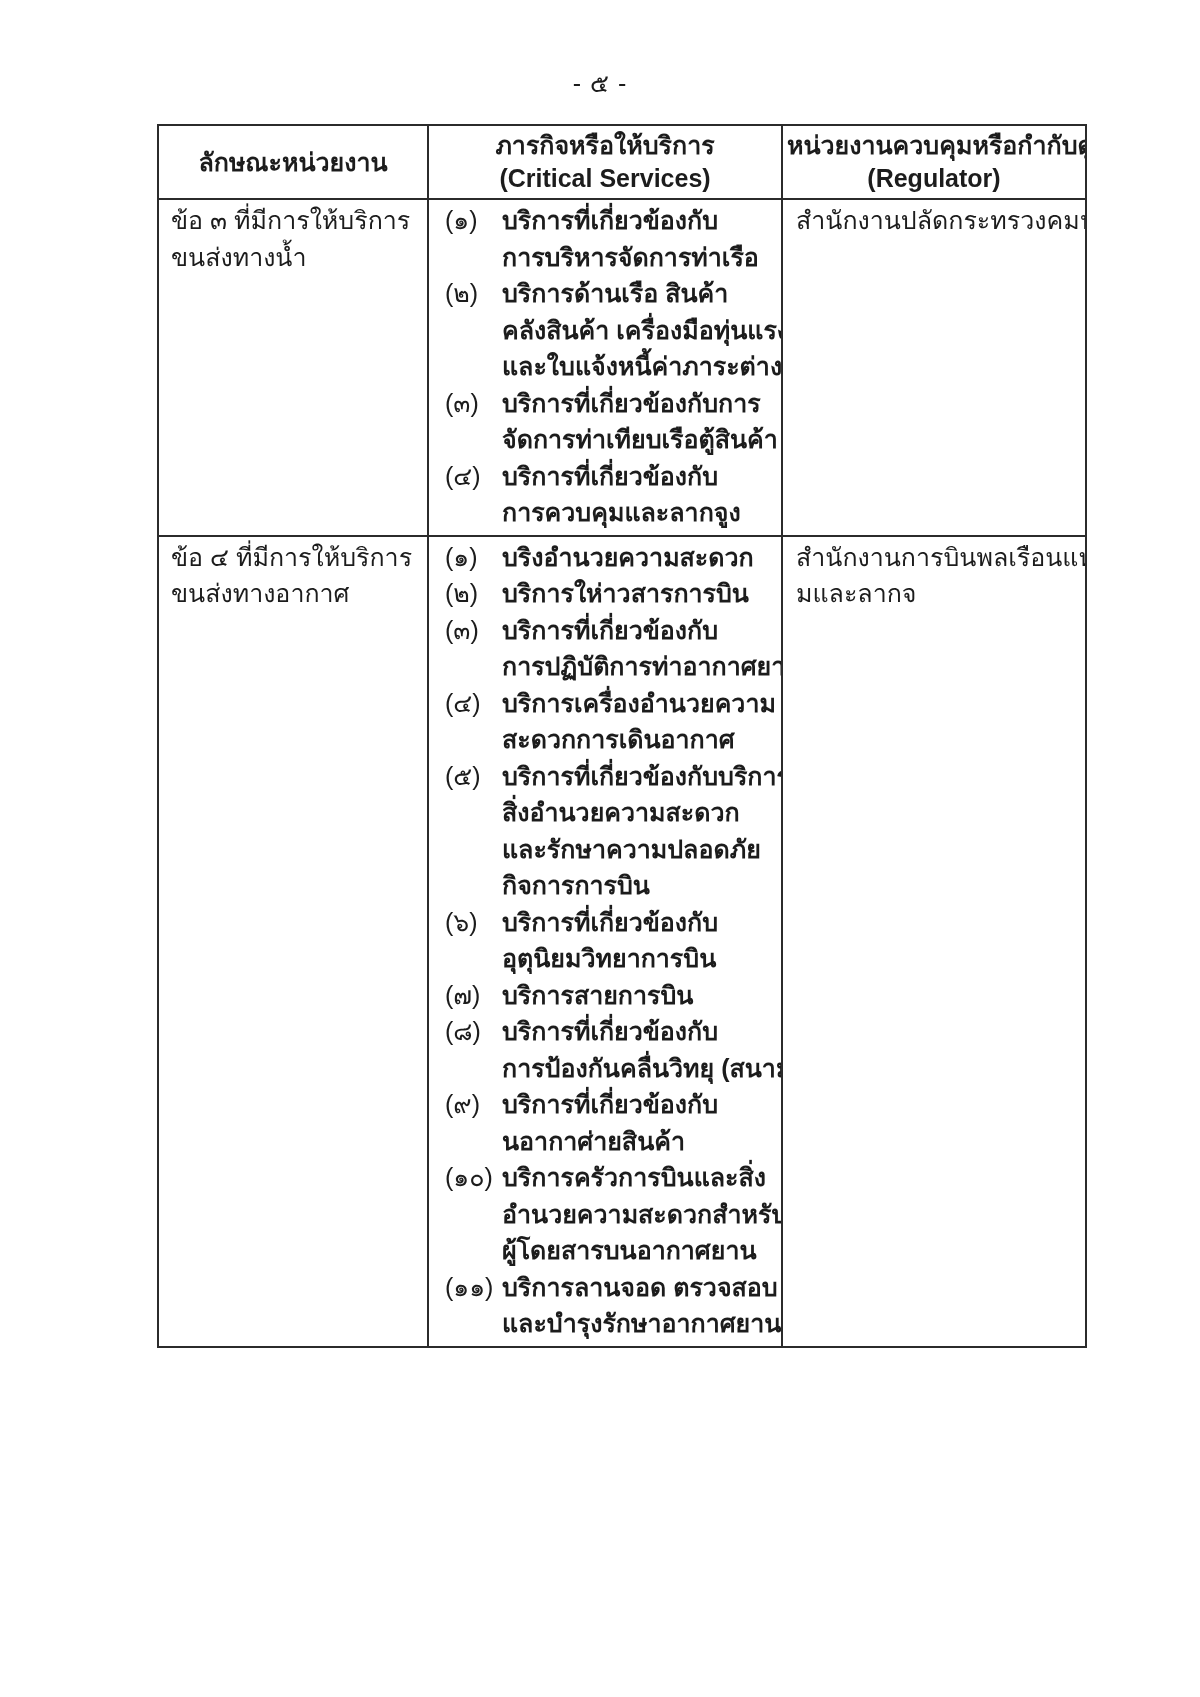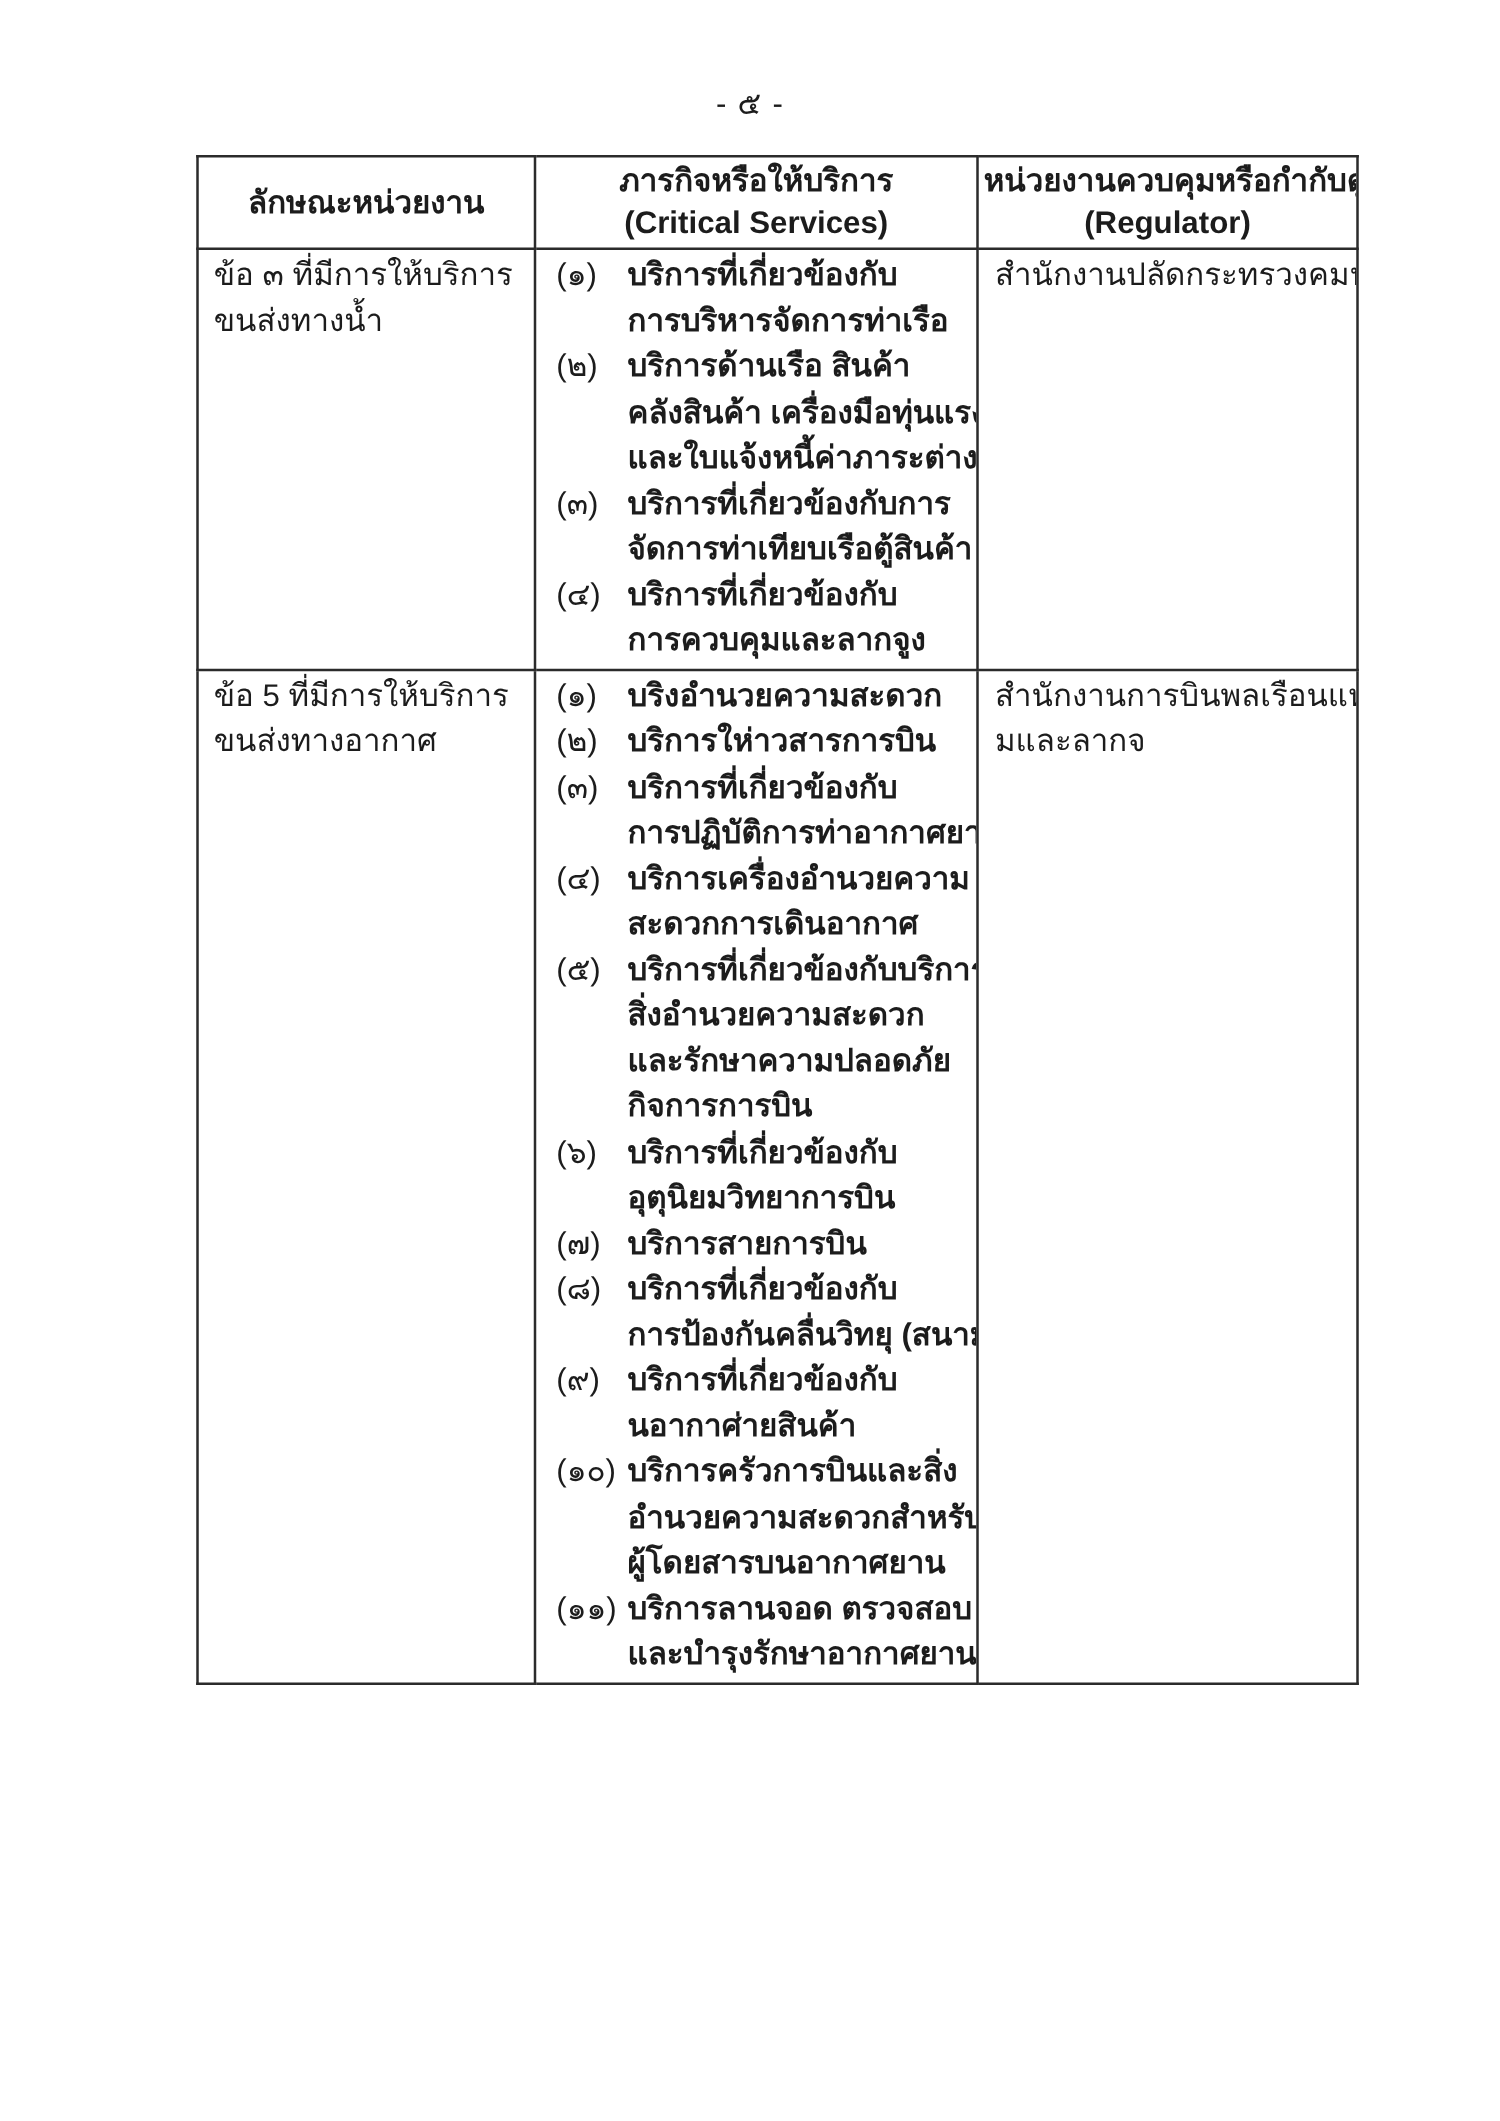--- a/index.html
+++ b/index.html
@@ -125,21 +125,21 @@
                 <div class="line">การควบคุมและลากจูง</div>
               </div>
             </div>
           </td>
           <td class="regulator-cell">
             <div class="line">สำนักงานปลัดกระทรวงคมนาคม</div>
           </td>
         </tr>
         <tr>
           <td class="agency-cell">
-            <div class="line">ข้อ 5  ที่มีการให้บริการ</div>
+            <div class="line">ข้อ ๔  ที่มีการให้บริการ</div>
             <div class="line">ขนส่งทางอากาศ</div>
           </td>
           <td class="services-cell">
             <div class="service-item">
               <span class="num">(๑)</span>
               <div class="item-lines">
                 <div class="line">บริงอำนวยความสะดวก</div>
               </div>
             </div>
             <div class="service-item">

